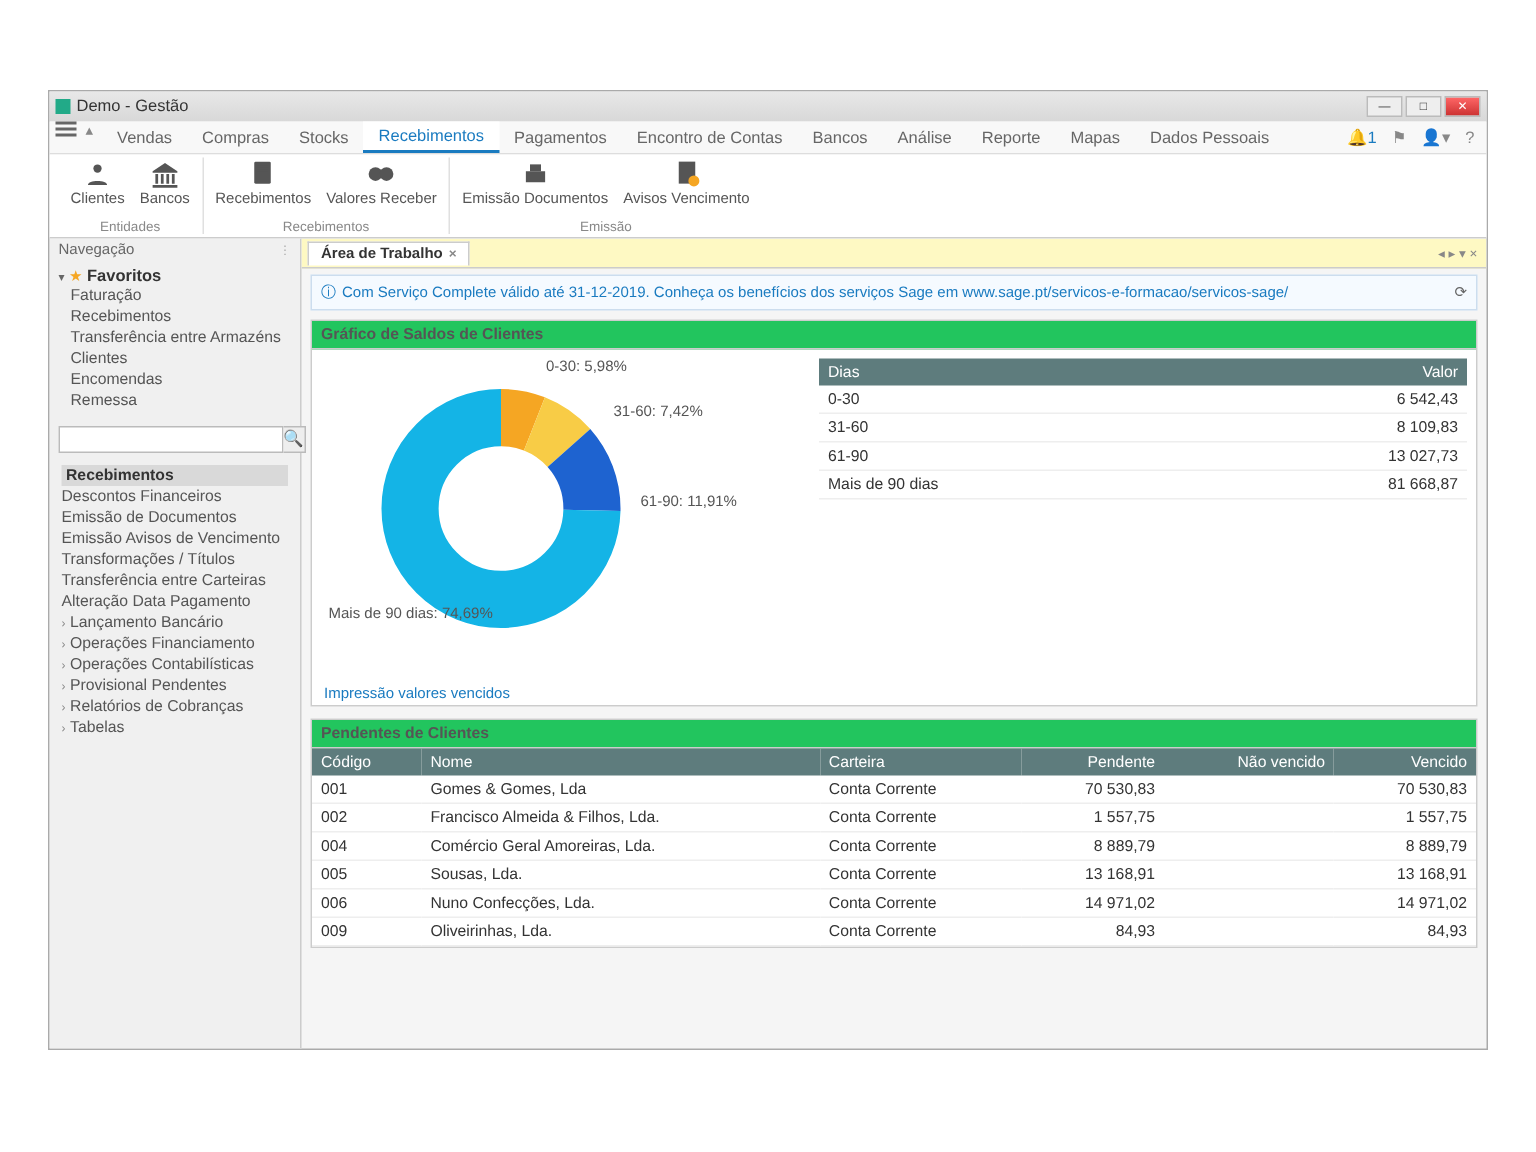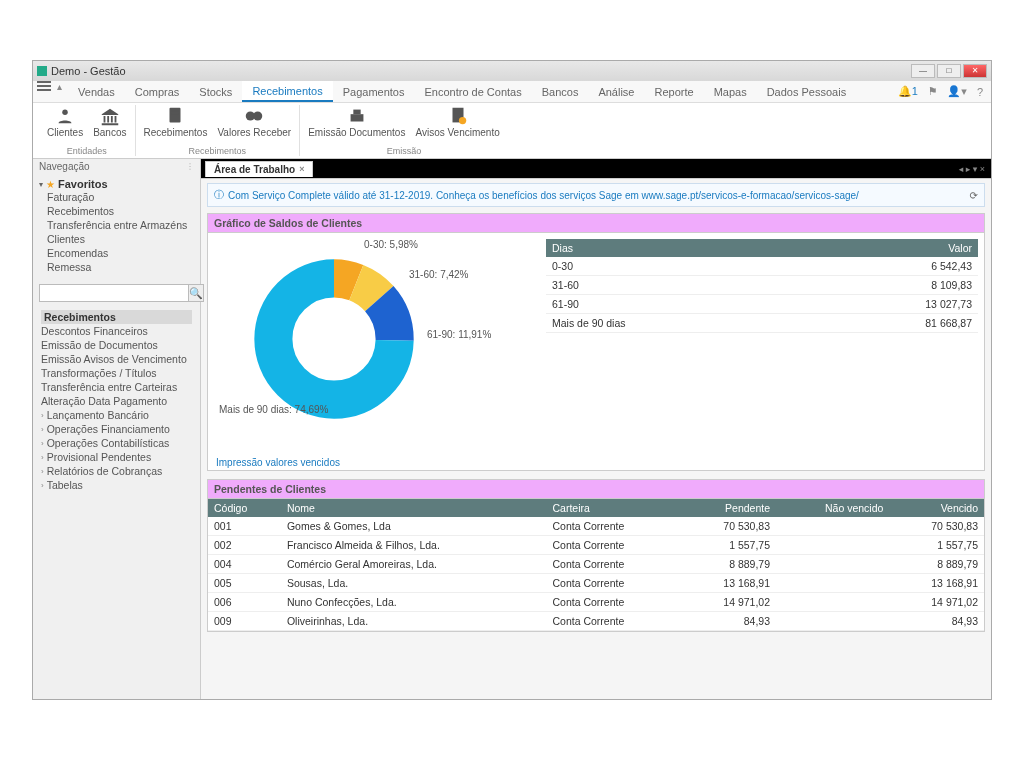--- a/index.html
+++ b/index.html
@@ -46,29 +46,29 @@
 .searchwrap input { flex:1; border:1px solid #bbb; height:18px; font-size:11px; padding:0 3px;}
 .searchwrap .sbtn { width:20px; height:18px; border:1px solid #bbb; border-left:none; background:#eee; text-align:center; font-size:11px; line-height:16px; color:#666; cursor:pointer;}
 .cat-list { padding: 2px 8px; }
 .cat-item { padding: 1px 0; color:#555; cursor:pointer; font-size:10.5px; }
 .cat-item.sel { background:#d9d9d9; color:#333; font-weight:bold; padding-left:3px;}
 .cat-exp { display:flex; align-items:center; gap:3px;}
 .cat-exp .chev { font-size:8px; color:#888;}
 
 
 .main { flex:1; display:flex; flex-direction:column; overflow:hidden; }
-.tabstrip { height:20px; background:#000000; border-bottom:1px solid #ccc; display:flex; align-items:center; padding-left:4px;}
+.tabstrip { height:20px; background:#fef9c3; border-bottom:1px solid #ccc; display:flex; align-items:center; padding-left:4px;}
 .tab { background:#fff; border:1px solid #ccc; border-bottom:none; padding:2px 8px; font-size:10px; font-weight:bold; display:flex; align-items:center; gap:4px;}
 .tab .x { color:#888; font-size:9px; cursor:pointer;}
 .tabstrip .right { margin-left:auto; color:#888; font-size:9px; padding-right:6px; }
 .info-banner { margin:4px 6px; border:1px solid #cde; background:#f5faff; padding:4px 6px; font-size:10px; color:#1a7bc0; display:flex; align-items:center; gap:4px;}
 .info-banner .refresh { margin-left:auto; cursor:pointer; color:#666; }
 
 .panel { margin:2px 6px 6px; border:1px solid #ccc; background:#fff; }
-.panel-h { background:#f0abfc; border-bottom:1px solid #ccc; padding:3px 6px; font-size:10.5px; color:#555; font-weight:bold;}
+.panel-h { background:#22c55e; border-bottom:1px solid #ccc; padding:3px 6px; font-size:10.5px; color:#555; font-weight:bold;}
 
 .chart-row { display:flex; padding:6px; gap:12px; align-items:flex-start;}
 .donut-wrap { width:320px; height:210px; position:relative; }
 .donut { position:absolute; left:40px; top:20px; }
 .donut-label { position:absolute; font-size:10px; color:#555; white-space:nowrap; }
 
 .saldo-table { flex:1; font-size:10.5px;}
 .saldo-table table { width:100%; border-collapse:collapse;}
 .saldo-table th { background:#5e7c7d; color:#fff; text-align:left; padding:3px 6px; font-weight:normal; font-size:10.5px;}
 .saldo-table td { padding:3px 6px; border-bottom:1px solid #eee; }

